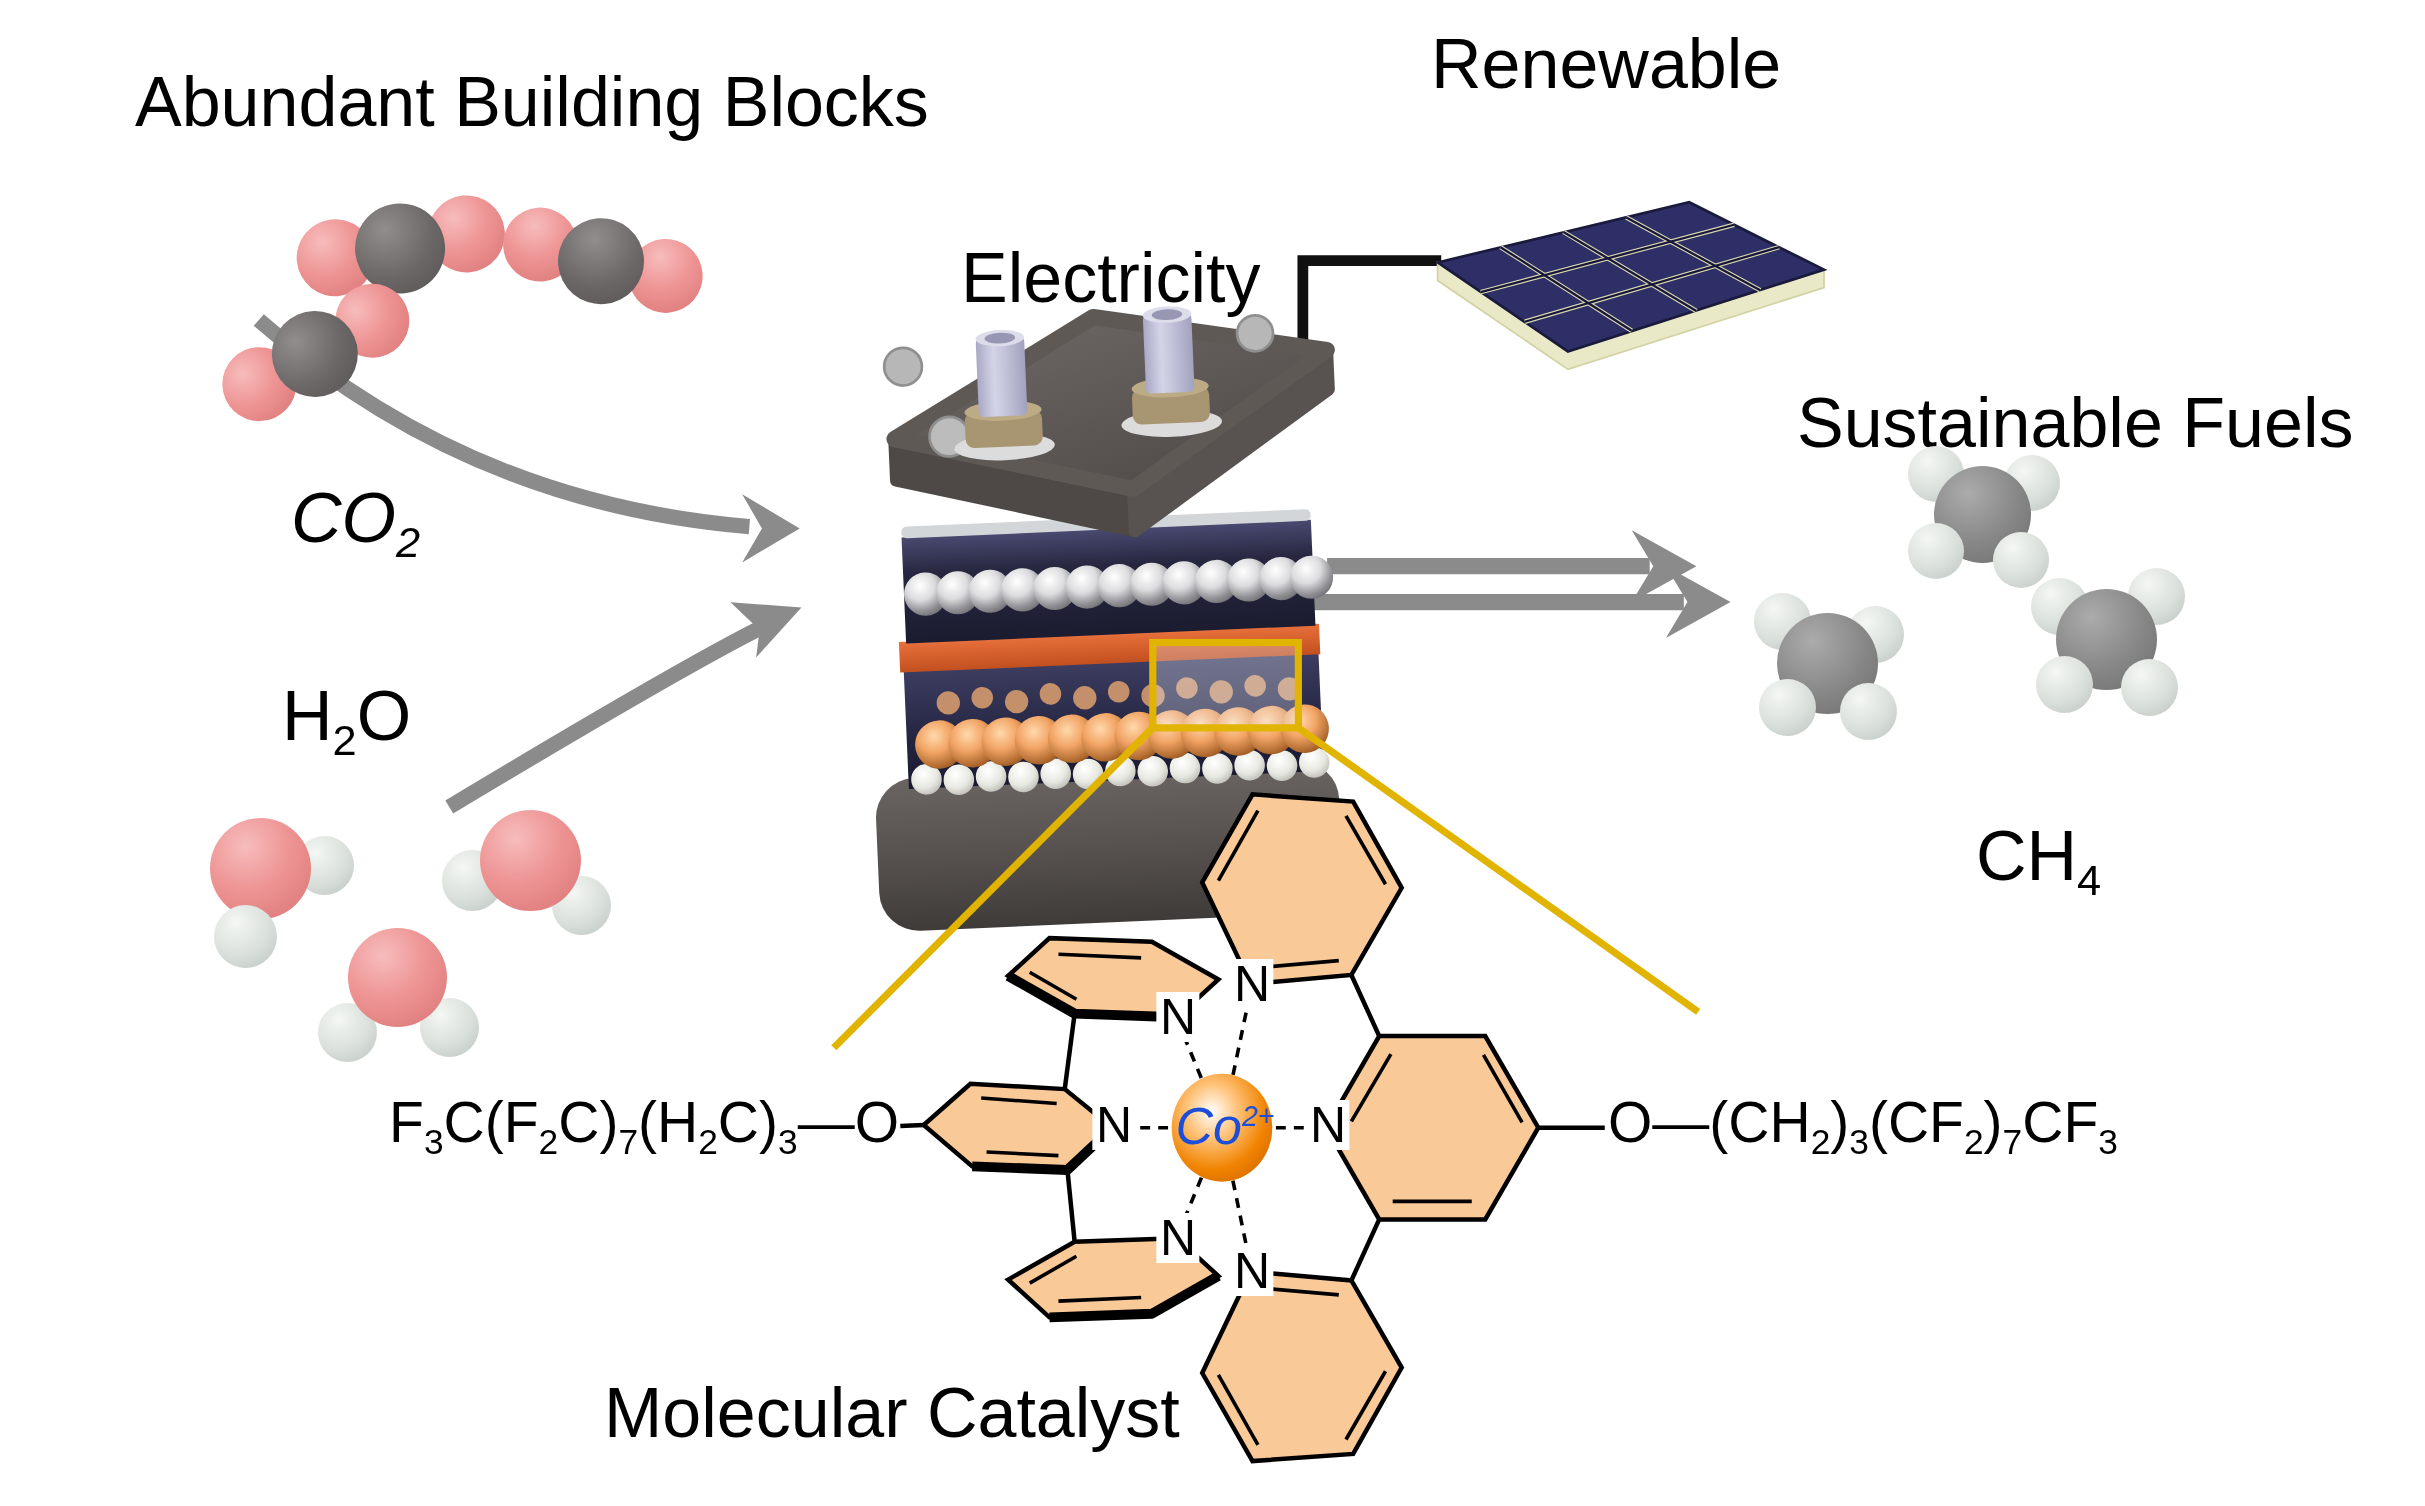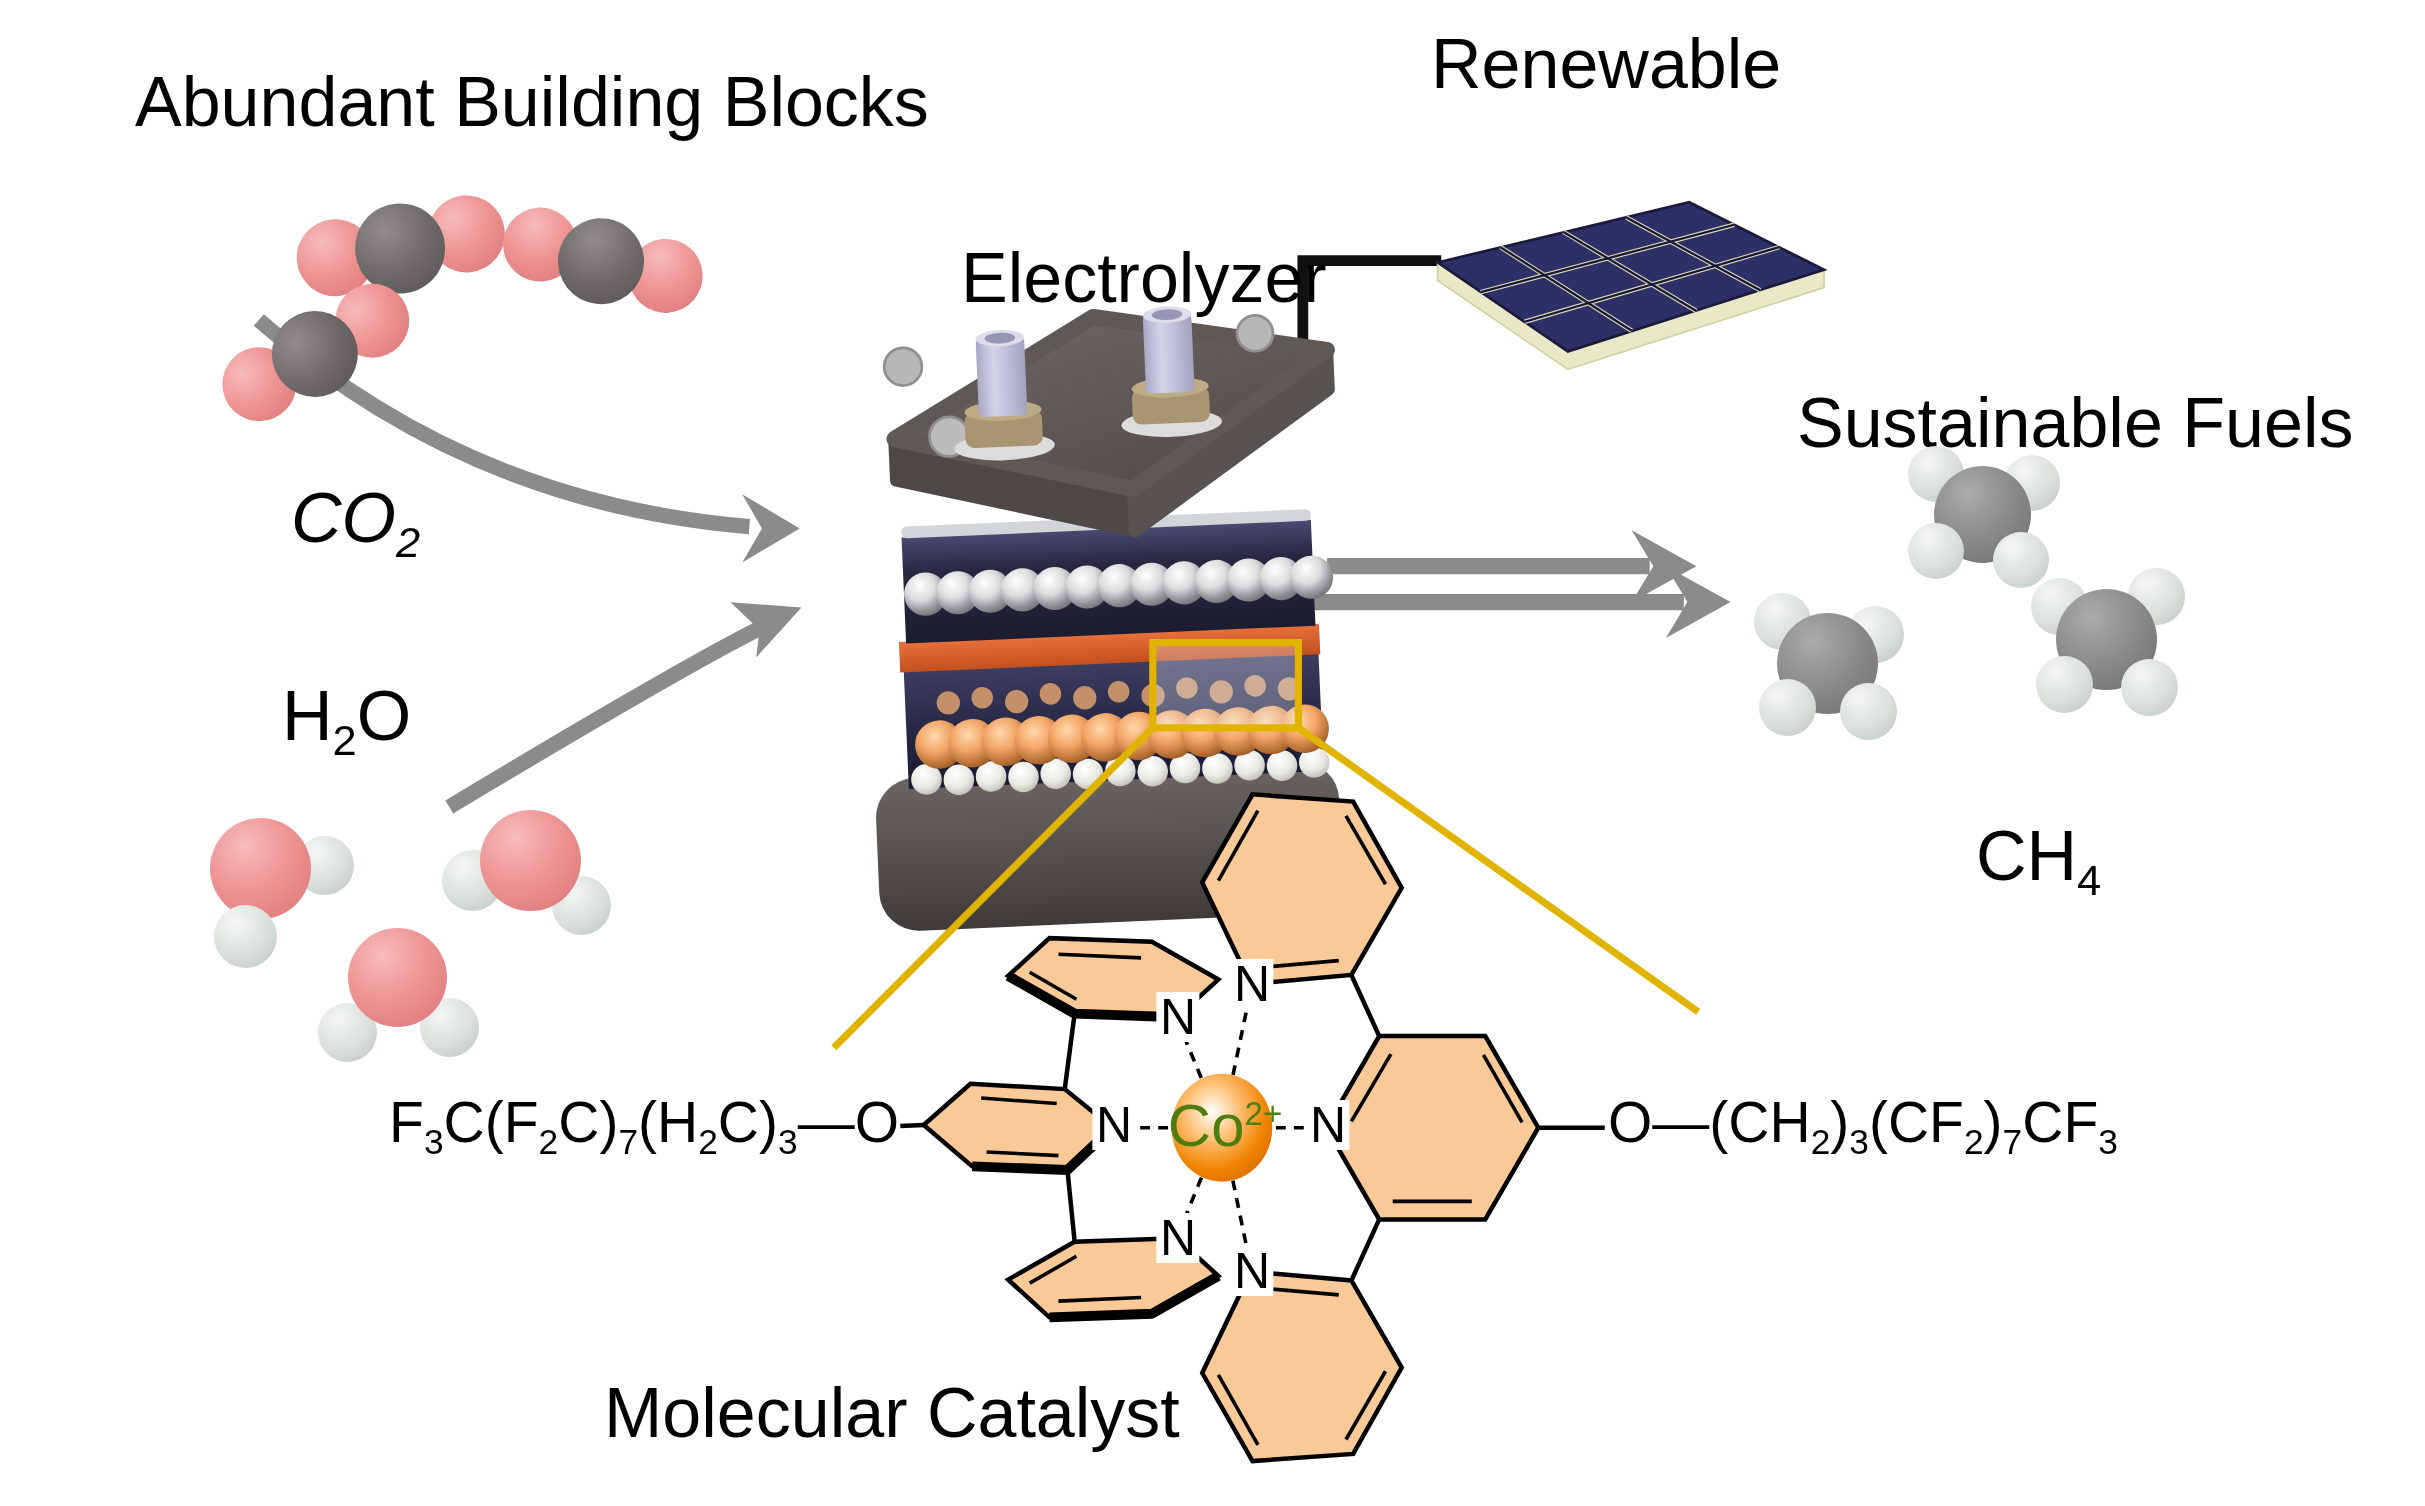--- a/index.html
+++ b/index.html
@@ -8,21 +8,21 @@
   svg.overlay{position:absolute;left:0;top:0;}
   .label{position:absolute;color:#000;white-space:nowrap;font-weight:400;line-height:1.06;}
   .h1{font-size:70px;}
   .flabel{position:absolute;color:#000;white-space:nowrap;font-weight:400;}
   .flabel sub{font-size:62%;}
   .flabel sup{font-size:55%;}
   .chem{font-size:70px;}
   .chain{font-size:57px;}
   .nlab{position:absolute;font-size:50px;color:#000;background:#fff;padding:0 3.6px;
         transform:translate(-50%,-54%);line-height:1;}
-  .colab{position:absolute;font-size:60px;color:#4d7c0f;transform:translate(-50%,-50%);line-height:1;}
+  .colab{position:absolute;font-size:52px;color:#1d4ed8;transform:translate(-50%,-50%);line-height:1;font-style:italic;}
   .atom{position:absolute;border-radius:50%;}
   .o-pink{background:radial-gradient(circle at 35% 28%,#f7bcbc 0%,#ee9494 45%,#d97474 100%);}
   .c-dark{background:radial-gradient(circle at 35% 28%,#918d8d 0%,#6b6767 55%,#565252 100%);}
   .h-light{background:radial-gradient(circle at 35% 28%,#f4f7f4 0%,#d9dfda 55%,#bcc4bf 100%);}
   .c-med{background:radial-gradient(circle at 35% 28%,#ababab 0%,#868686 55%,#6d6d6d 100%);}
   .mol{position:absolute;}
 </style>
 </head>
 <body>
 
@@ -307,21 +307,21 @@
       </g>
 
       <ellipse cx="1360" cy="1255" rx="56" ry="60" fill="url(#gCo)"></ellipse>
     </g>
   </svg>
 
   <div class="label h1" style="left:135px;top:65px;">Abundant Building Blocks</div>
 
   <div class="label h1" style="left:1431px;top:27px;">Renewable</div>
 
-  <div class="label h1" style="left:961px;top:241px;">Electrolyzer</div>
+  <div class="label h1" style="left:961px;top:241px;">Electricity</div>
 
   <div class="label h1" style="left:1797px;top:386px;">Sustainable Fuels</div>
 
   <div class="label h1" style="left:584px;top:1376px;margin-left:20px;">Molecular Catalyst</div>
 
   <div class="flabel chem" style="left:291px;top:478px;font-style:italic;"><span>CO</span><sub>2</sub></div>
   <div class="flabel chem" style="left:282px;top:676px;"><span>H</span><sub>2</sub><span>O</span></div>
   <div class="flabel chem" style="left:1976px;top:816px;"><span>CH</span><sub>4</sub></div>
 
   <div class="flabel chain" style="left:234px;top:1089px;width:665px;text-align:right;"><span>F</span><sub>3</sub><span>C(F</span><sub>2</sub><span>C)</span><sub>7</sub><span>(H</span><sub>2</sub><span>C)</span><sub>3</sub><span>—O</span></div>

